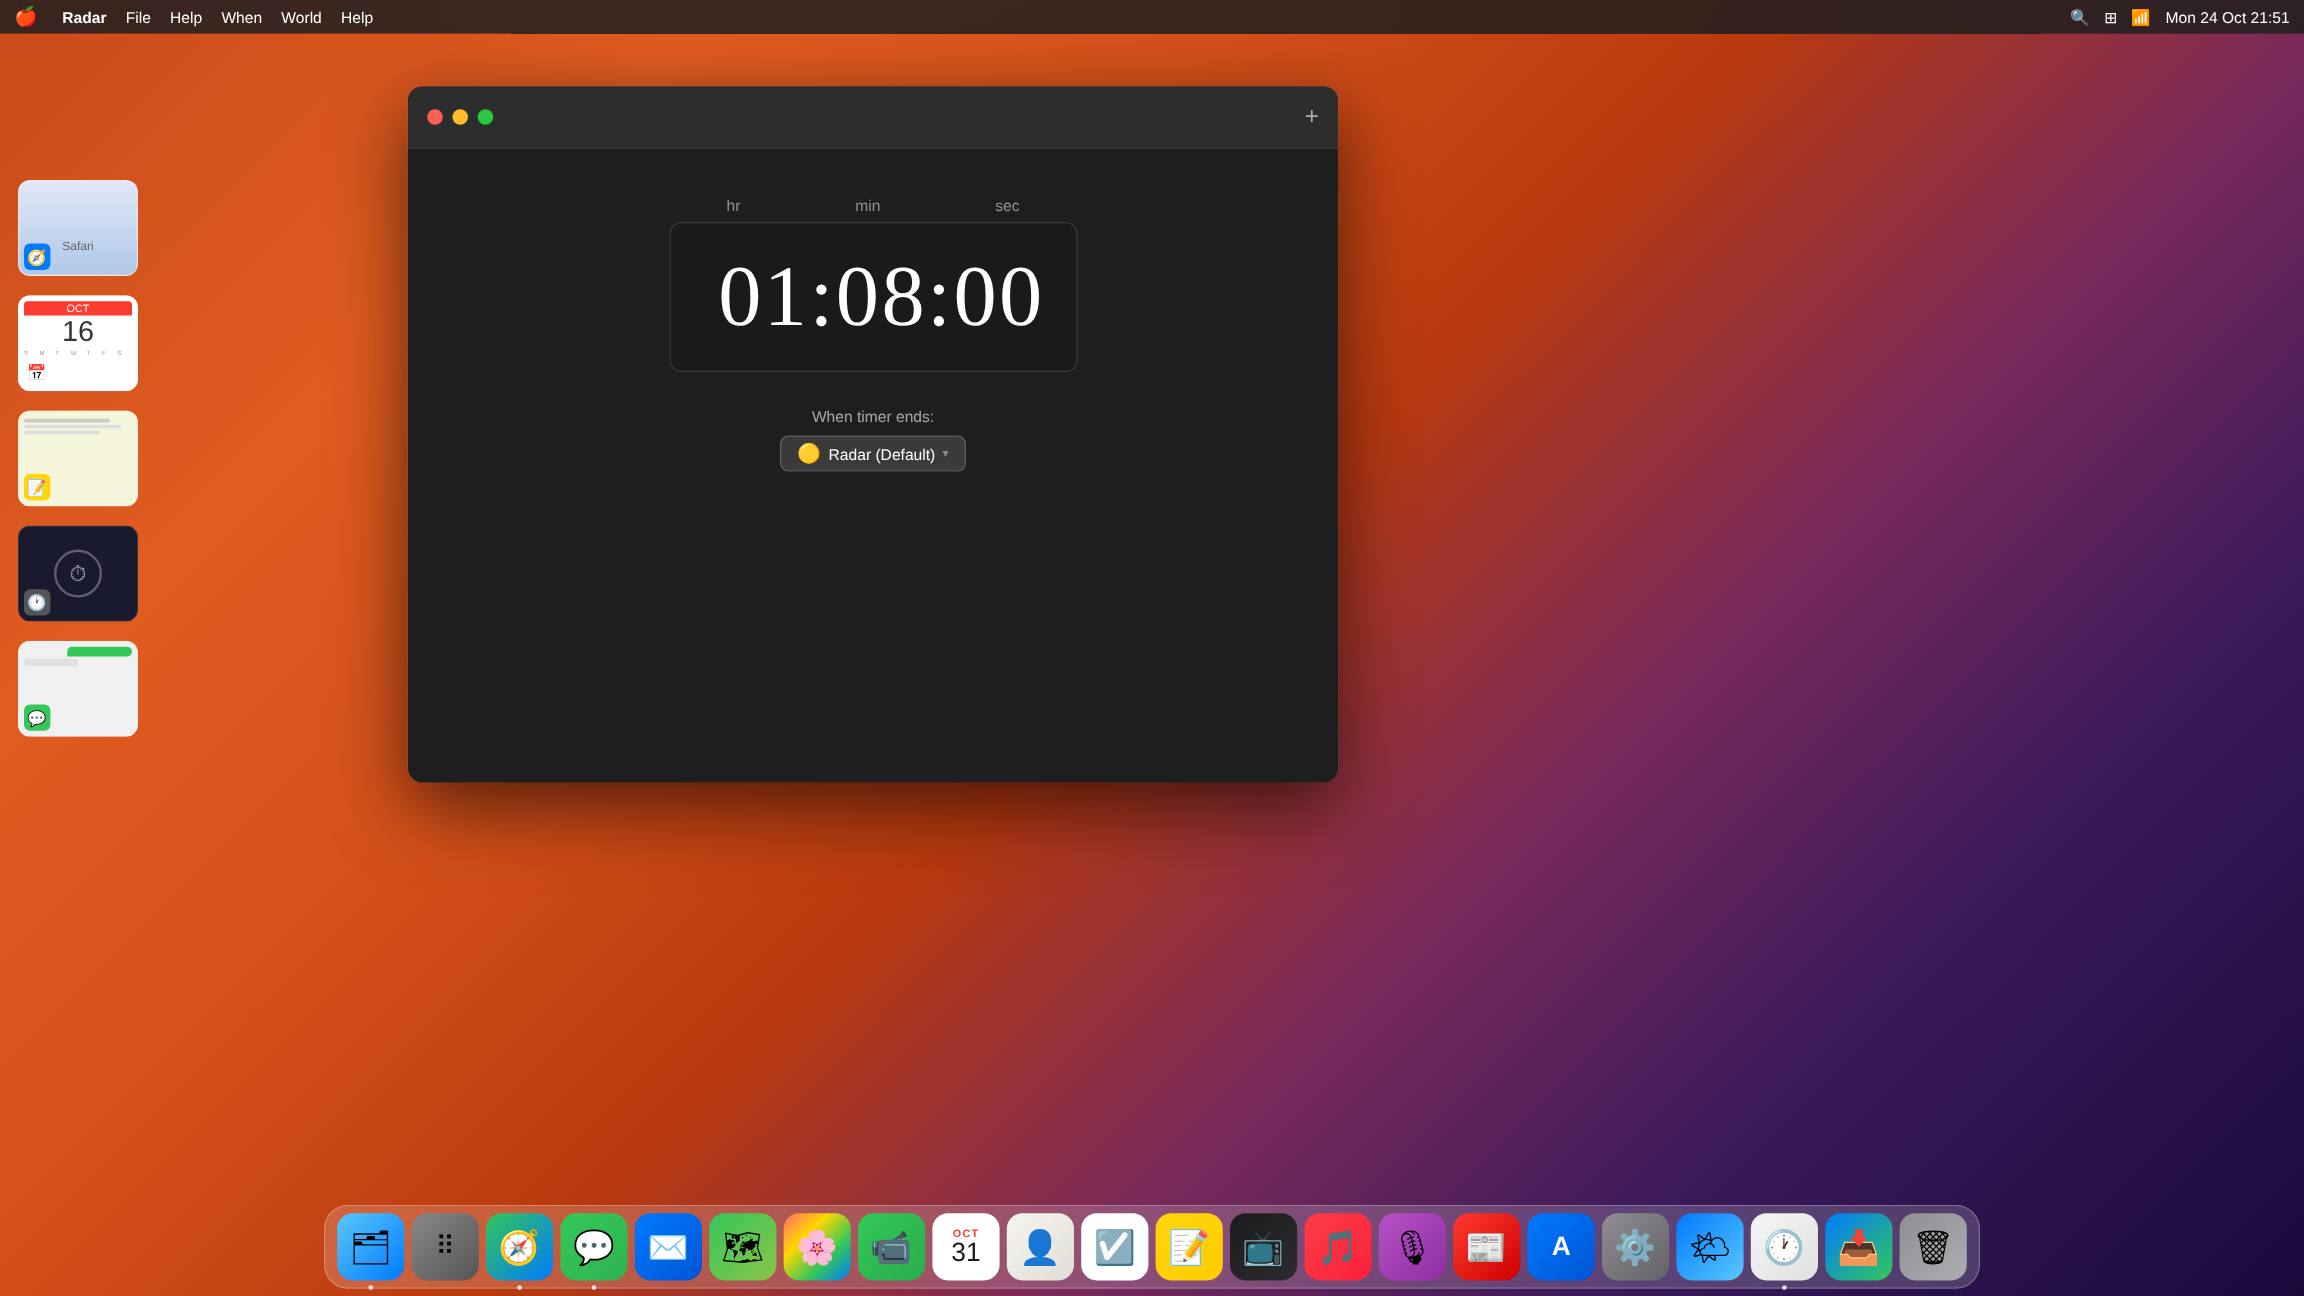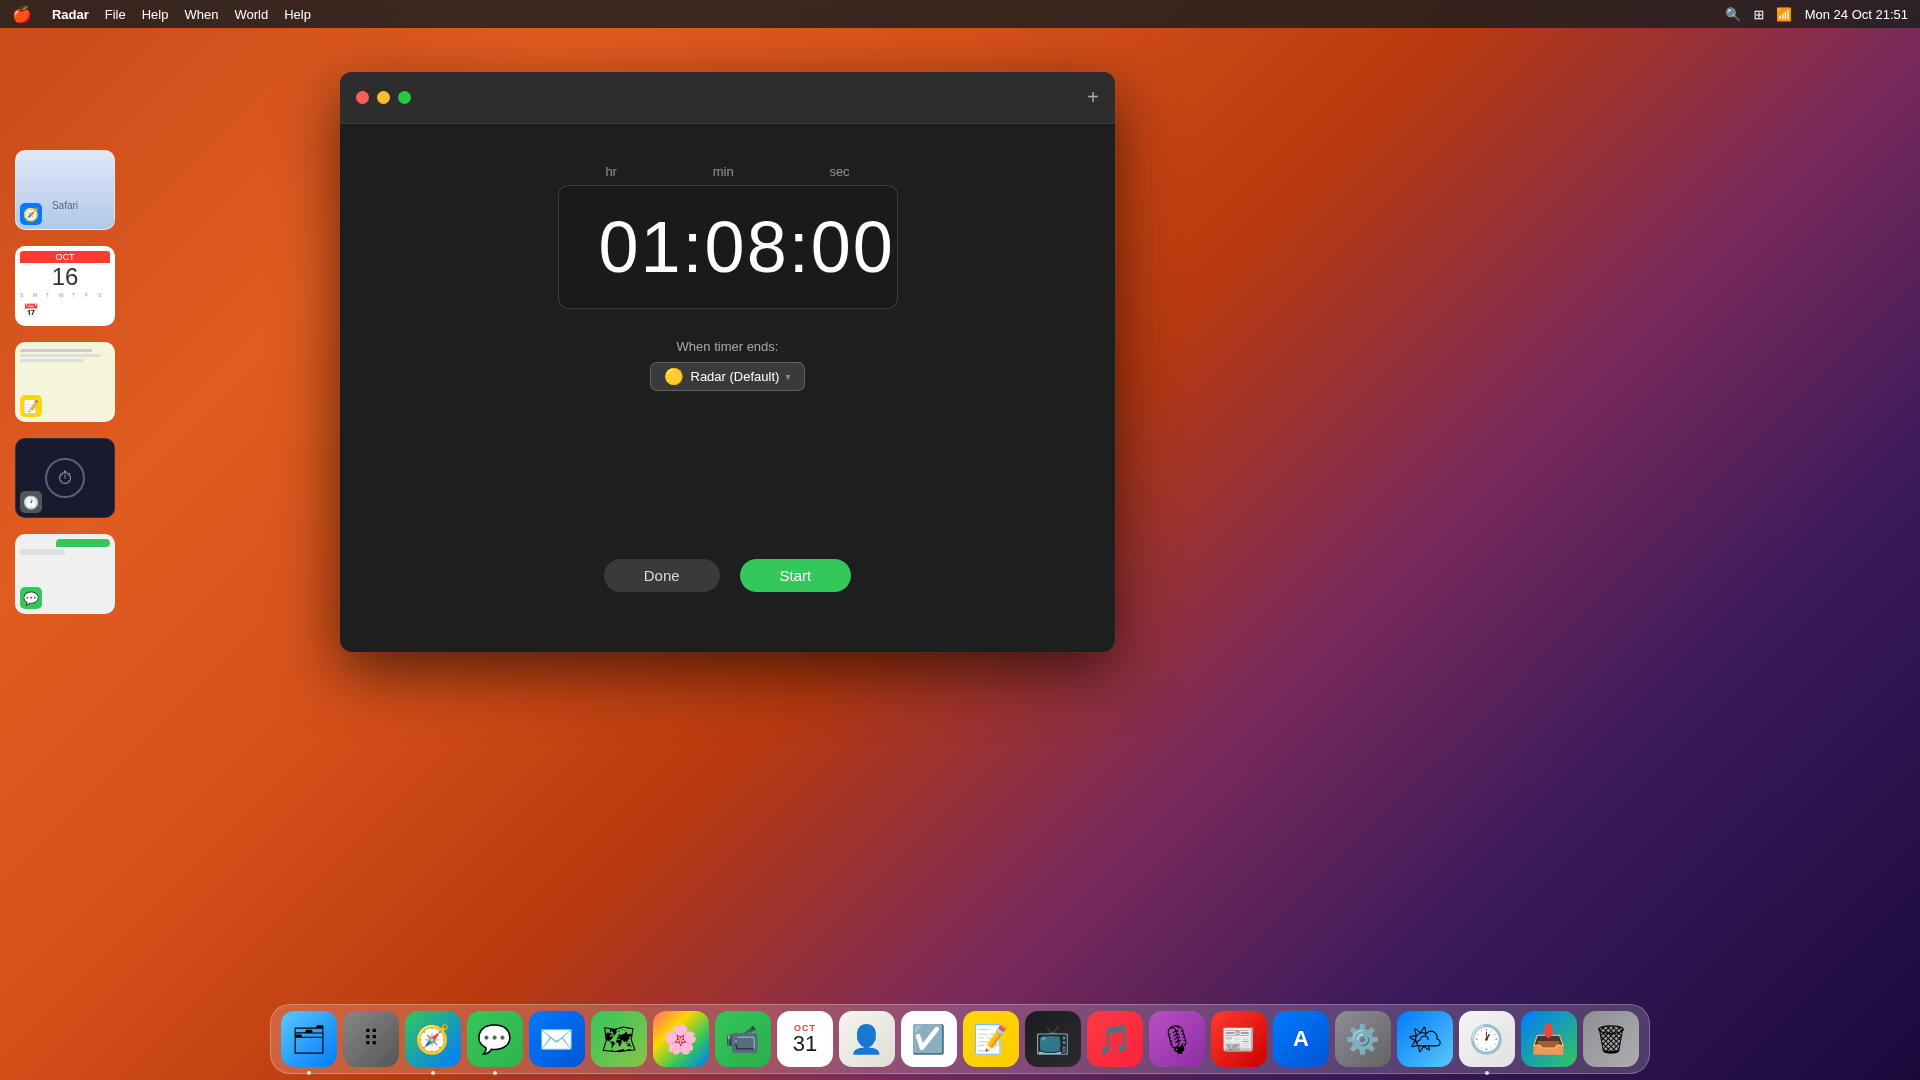--- a/index.html
+++ b/index.html
@@ -262,20 +262,21 @@
       padding: 20px 40px;
       width: 340px;
     }
     .timer-display-text {
       font-size: 72px;
       font-weight: 200;
       color: white;
       letter-spacing: 2px;
       font-variant-numeric: tabular-nums;
       text-align: left;
+      font-family: Liberation Serif, serif;
     }
 
     .timer-when {
       margin-top: 30px;
       color: rgba(255,255,255,0.6);
       font-size: 13px;
       text-align: left;
     }
 
     .timer-sound {
@@ -419,24 +420,20 @@
       </div>
 
       <div class="timer-when">When timer ends:</div>
 
       <div class="timer-sound">
         <span class="timer-sound-emoji">🟡</span>
         <span>Radar (Default)</span>
         <span style="color:rgba(255,255,255,0.4);font-size:10px;">▾</span>
       </div>
 
-      <div class="timer-buttons">
-        <button class="timer-btn-done">Done</button>
-        <button class="timer-btn-start">Start</button>
-      </div>
 
     </div>
   </div>
 
   <div class="dock">
 
     <div class="dock-icon finder">
       <span>🗂</span>
       <div class="dock-dot"></div>
     </div>

